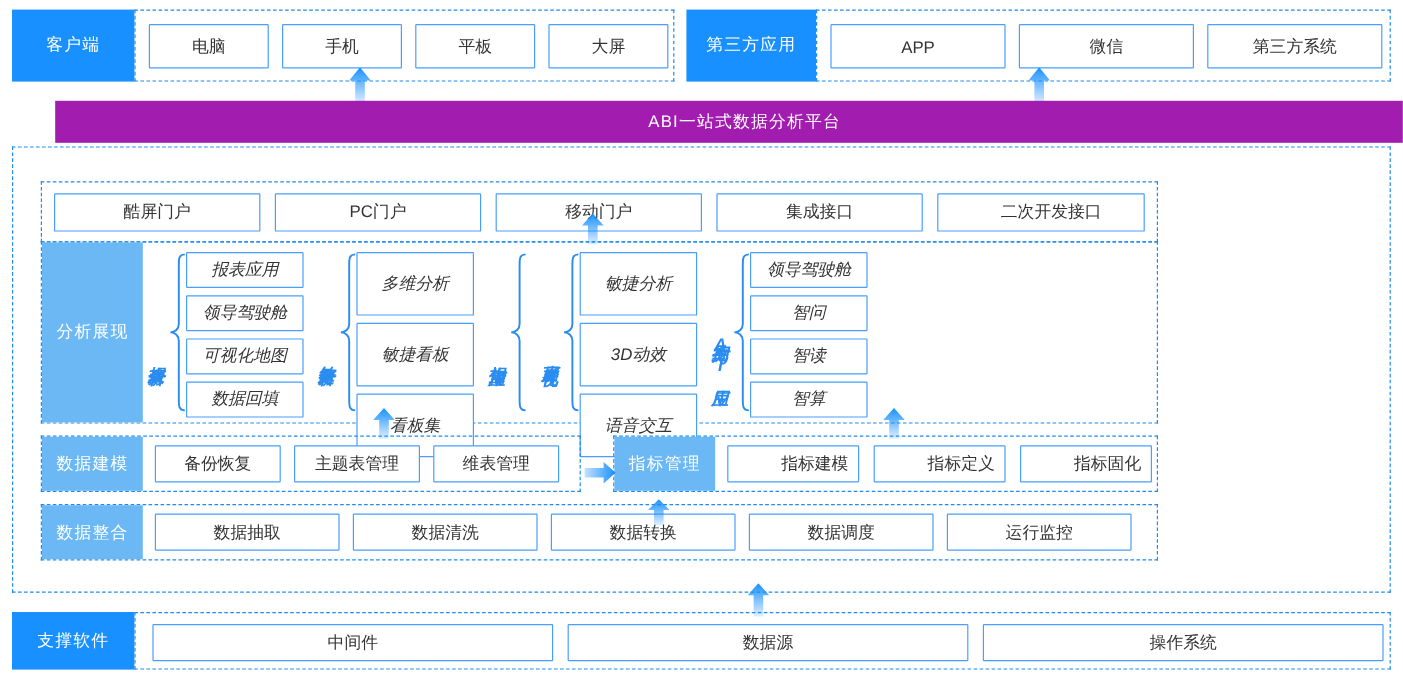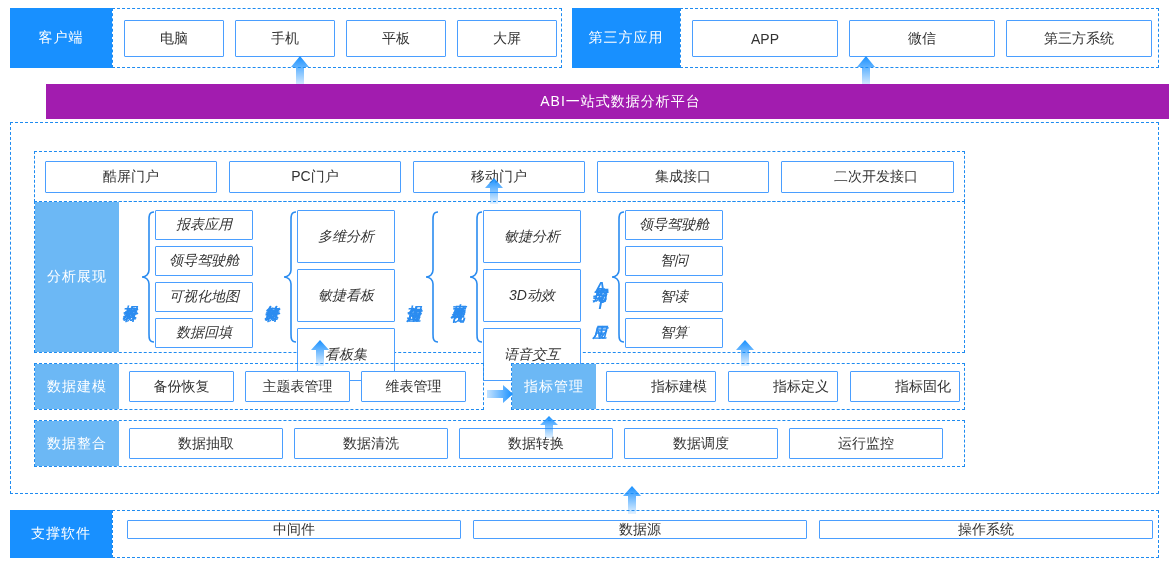--- a/index.html
+++ b/index.html
@@ -112,21 +112,21 @@
   .sysmgmt{position:absolute;left:966px;top:11px;width:170px;height:350px;}
   .sysmgmt .tag{position:absolute;left:8px;top:8px;width:154px;height:39px;}
   .sysmgmt .items{position:absolute;left:8px;top:56px;width:154px;display:flex;flex-direction:column;gap:11px;}
   .sysmgmt .card{height:26px;}
 
   
   .row3{position:absolute;left:10px;top:510px;width:1149px;height:48px;}
   .row3 .tag{position:absolute;left:0;top:0;width:102px;height:48px;}
   .row3 .box{position:absolute;left:102px;top:0;width:1047px;height:48px;}
   .row3 .inner{position:absolute;left:14px;top:9px;display:flex;gap:12px;}
-  .row3 .card{height:19px;width:334px;}
+  .row3 .card{height:31px;width:334px;}
 </style>
 </head>
 <body>
 
 <div class="page">
 
   <div class="row1">
 
     <div class="tag r1-client-tag">客户端</div>
 

